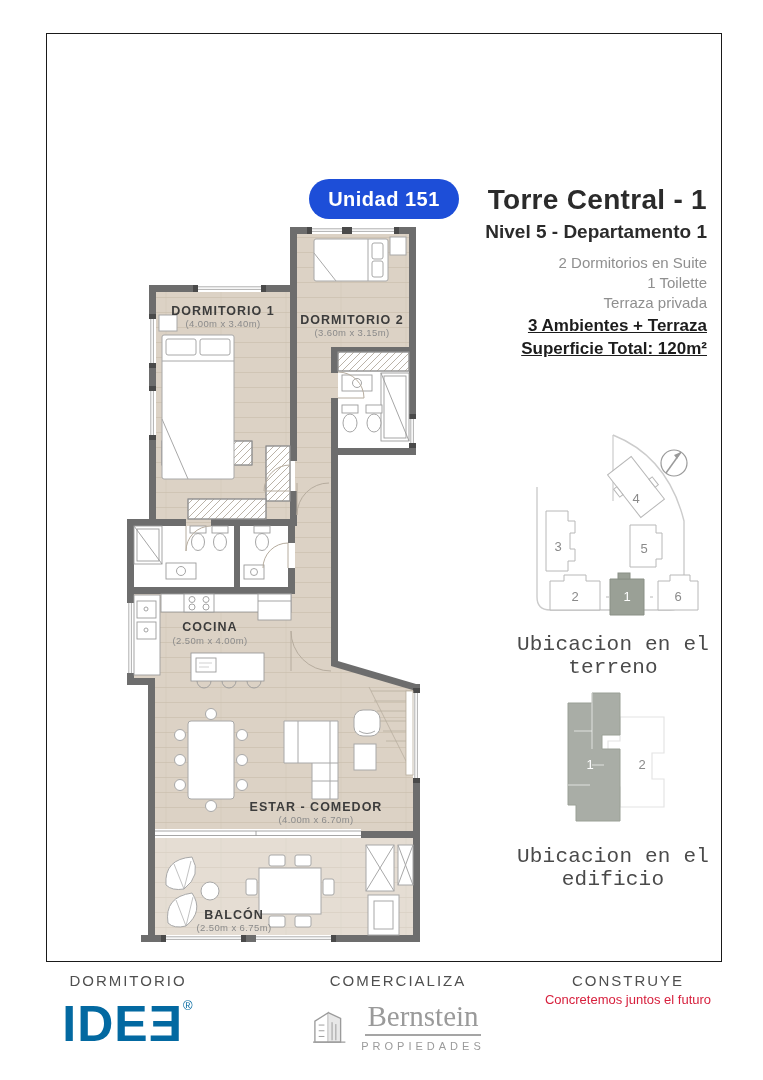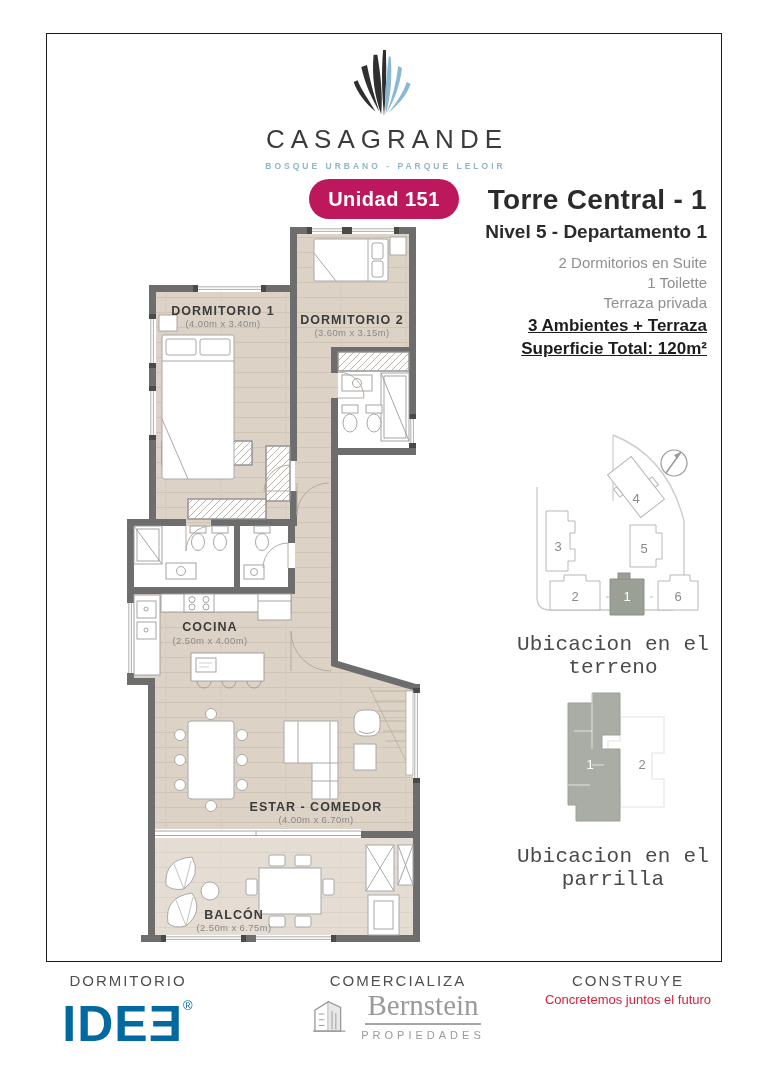--- a/index.html
+++ b/index.html
@@ -4,69 +4,56 @@
 <style>
   html,body{margin:0;padding:0;background:#ffffff;}
   .page{position:relative;width:763px;height:1080px;background:#fff;overflow:hidden;
         font-family:"Liberation Sans","DejaVu Sans",sans-serif;}
   .frame{position:absolute;left:46px;top:33px;width:674px;height:927px;border:1.5px solid #1a1a1a;}
   .header{position:absolute;left:0;top:0;width:100%;text-align:center;}
   .tree{display:block;margin:14px auto 0;}
   .brand{font-size:26px;letter-spacing:6px;padding-left:6px;color:#3b3b3b;font-weight:500;margin-top:4px;}
   .brand-tag{font-size:8.5px;letter-spacing:3px;padding-left:3px;color:#8cb8ce;font-weight:700;margin-top:6px;}
   .badge{position:absolute;left:50%;top:145px;transform:translateX(-50%);width:150px;height:40px;
-         border-radius:21px;background:#be185d;color:#fff;font-size:20px;font-weight:700;
+         border-radius:21px;background:#1d4ed8;color:#fff;font-size:20px;font-weight:700;
          line-height:40px;text-align:center;letter-spacing:.5px;}
   .details{position:absolute;right:14px;top:150px;width:310px;text-align:right;color:#2b2b2b;}
   .d-title{font-size:28px;font-weight:600;letter-spacing:.3px;}
   .d-sub{font-size:19px;font-weight:700;margin-top:5px;}
   .d-feat{font-size:15px;color:#8f8f8f;margin-top:10px;line-height:1.32;}
   .d-high{font-size:17px;font-weight:700;margin-top:3px;line-height:1.35;color:#1c1c1c;text-decoration:underline;}
   .floorplan{position:absolute;left:79px;top:189px;}
   .terrain{position:absolute;left:436px;top:395px;width:260px;text-align:center;}
   .edificio{position:absolute;left:436px;top:657px;width:260px;text-align:center;}
   .map-label{font-size:21px;color:#4a4a4a;margin-top:10px;letter-spacing:.2px;font-family:Liberation Mono, monospace;}
   .footer{position:absolute;left:0;top:972px;width:763px;}
   .fcol{position:absolute;top:0;width:240px;text-align:center;}
   .fcol1{left:8px}.fcol2{left:278px}.fcol3{left:508px}
   .frole{font-size:15px;letter-spacing:2px;color:#4f4f4f;}
   .idee{margin-top:10px;font-size:50px;font-weight:900;color:#0369a1;letter-spacing:1px;line-height:1;}
   .idee sup{font-size:13px;font-weight:400;vertical-align:top;position:relative;top:0px;}
-  .bern{margin-top:0;display:flex;align-items:center;justify-content:center;gap:6px;}
+  .bern{margin-top:11px;display:flex;align-items:center;justify-content:center;gap:6px;}
   .bname{font-family:"Liberation Serif","DejaVu Serif",serif;font-size:29px;color:#9a9a9a;
          border-bottom:2px solid #a5a5a5;padding:0 2px 1px;display:inline-block;}
   .bsub{font-size:11px;letter-spacing:4px;color:#9a9a9a;margin-top:4px;}
   .overcon{margin-top:12px;font-size:33px;font-weight:800;color:#1b1b1b;letter-spacing:.5px;line-height:1;}
   .odot{display:inline-block;width:22px;height:22px;border-radius:50%;background:#d7203d;margin:0 1px;}
   .otag{font-size:13px;color:#d7203d;margin-top:3px;font-weight:500;}
   .rname{font-size:12.5px;font-weight:700;fill:#3c3c3c;letter-spacing:1px;}
   .rdims{font-size:9.5px;fill:#8a8a8a;letter-spacing:.4px;}
   .mnum{font-size:13px;fill:#8a8a8a;}
   .mnum-w{font-size:13px;fill:#fff;}
   text{text-anchor:middle;font-family:"Liberation Sans","DejaVu Sans",sans-serif;}
 </style>
 </head>
 <body>
 
 <div class="page">
   <div class="frame">
 
-    <div class="header">
-      <svg class="tree" width="76" height="72" viewBox="0 0 80 76">
-        <path fill="#2f2f2f" d="M16,20 C20,38 27,53 35,67 C29,49 25,33 22,18 Z"></path>
-        <path fill="#2f2f2f" d="M8,36 C12,48 21,59 31,67 C24,55 16,44 12,34 Z"></path>
-        <path fill="#2f2f2f" d="M29,7 C27,30 30,50 37,70 C39,48 36,26 33,7 Z"></path>
-        <path fill="#2f2f2f" d="M39,2 C37,28 38,50 40,72 C42,50 43,26 42,2 Z"></path>
-        <path fill="#88b9d0" d="M47,9 C49,31 47,51 42,70 C40,50 43,28 45,9 Z"></path>
-        <path fill="#88b9d0" d="M59,21 C57,39 51,55 43,68 C49,52 53,36 55,19 Z"></path>
-        <path fill="#88b9d0" d="M68,38 C64,50 55,60 45,68 C53,58 60,48 64,36 Z"></path>
-      </svg>
-      <div class="brand">CASAGRANDE</div>
-      <div class="brand-tag">BOSQUE URBANO - PARQUE LELOIR</div>
-    </div>
     <div class="badge">Unidad 151</div>
 
     <div class="details">
       <div class="d-title">Torre Central - 1</div>
       <div class="d-sub">Nivel 5 - Departamento 1</div>
       <div class="d-feat">
         <div>2 Dormitorios en Suite</div>
         <div>1 Toilette</div>
         <div>Terraza privada</div>
       </div>
@@ -349,21 +336,21 @@
     </div>
 
     <div class="edificio">
       <svg width="150" height="140" viewBox="0 0 150 140">
         <path d="M82,26 h44 v36 h-12 v26 h12 v28 h-44 v-20 h-12 v-46 h12 z" fill="none" stroke="#e4e4e4" stroke-width="1.2"></path>
         <path d="M30,12 h24 v-10 h28 v42 h-18 v14 h18 v72 h-44 v-16 h-8 z" fill="#a9ada6" stroke="#9aa096" stroke-width="1"></path>
         <path d="M54,2 V58 M36,40 h18 M30,94 h22 M54,74 h12" stroke="#ffffff" stroke-width="0.8" opacity="0.8" fill="none"></path>
         <text class="mnum-w" x="52" y="78">1</text>
         <text class="mnum" x="104" y="78">2</text>
       </svg>
-      <div class="map-label">Ubicacion en el parrilla</div>
+      <div class="map-label">Ubicacion en el edificio</div>
     </div>
   </div>
 
   <div class="footer">
     <div class="fcol fcol1">
       <div class="frole">DORMITORIO</div>
       <div class="idee"><span>IDEƎ</span><sup>®</sup></div>
     </div>
     <div class="fcol fcol2">
       <div class="frole">COMERCIALIZA</div>

